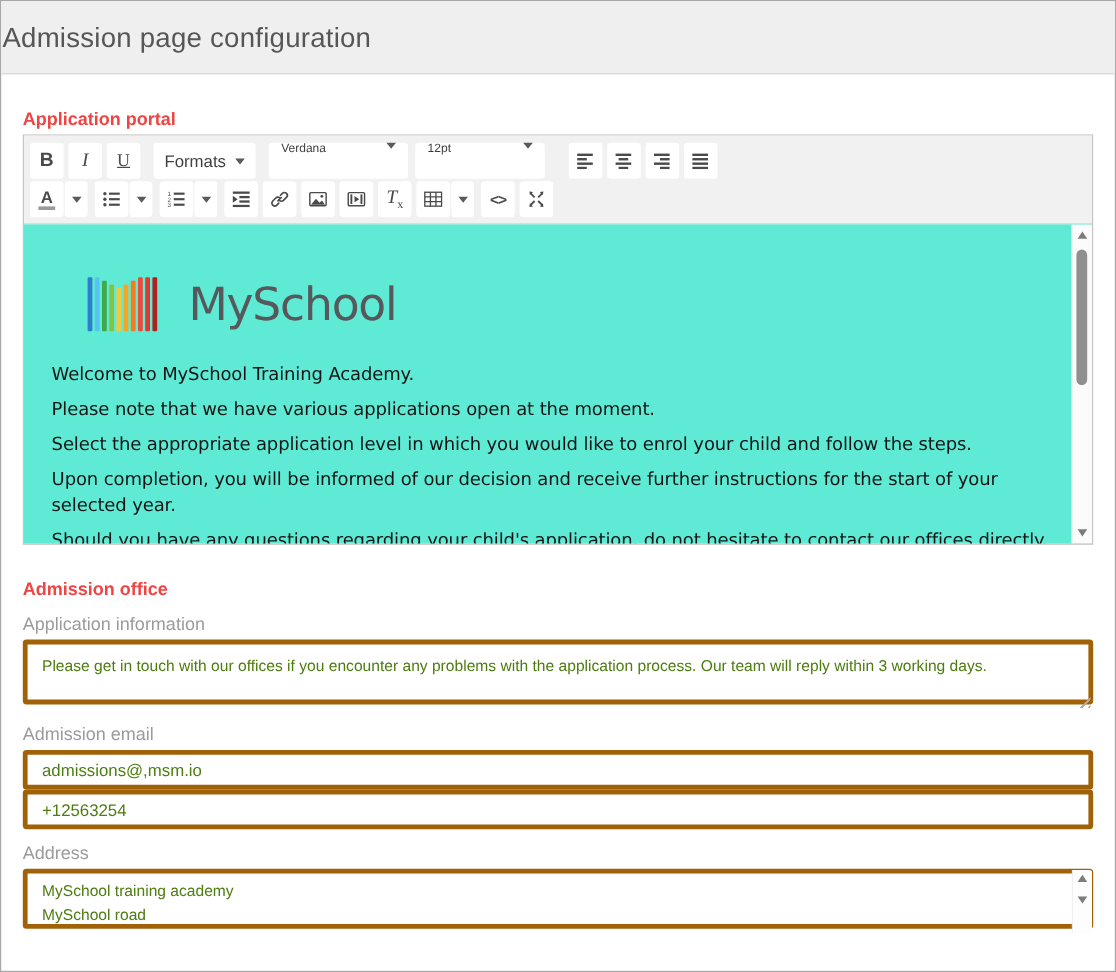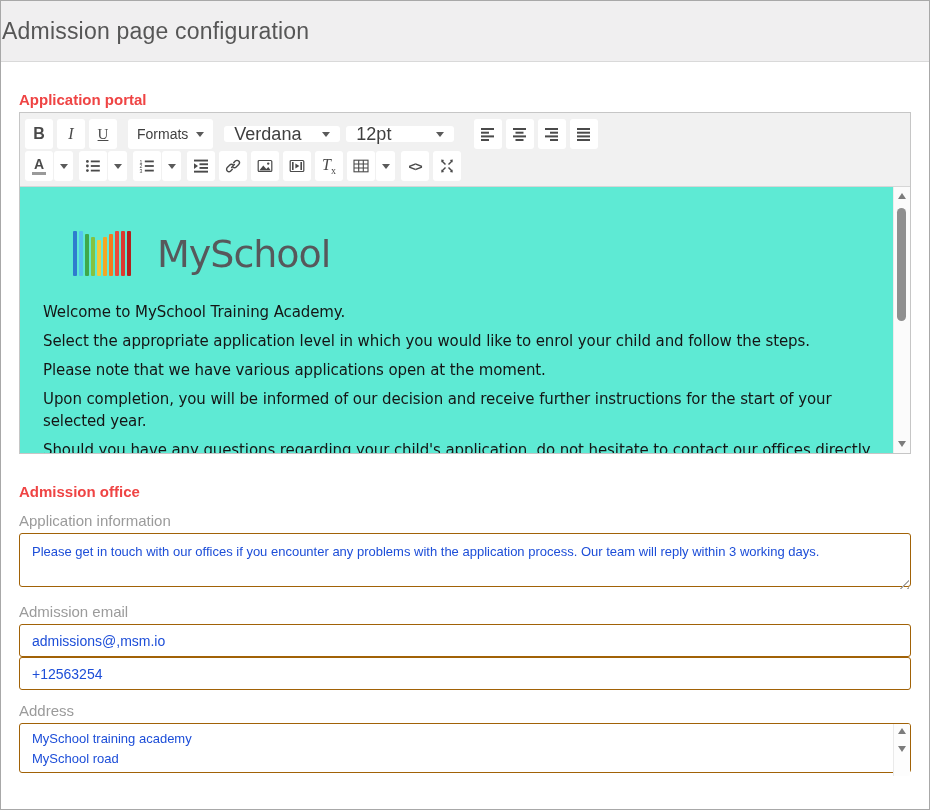--- a/index.html
+++ b/index.html
@@ -20,21 +20,21 @@
   .toolbar { background: #f1f1f1; padding: 4px 4px 3px 4px; border-bottom: 1px solid #d6d6d6; }
   .tb-row { display: flex; align-items: center; margin: 2px 1px; }
   .tbtn { min-width: 28px; height: 30px; background: #fff; border-radius: 3px; display: inline-flex; align-items: center; justify-content: center; color: #4a4a4a; margin-right: 4px; cursor: default; }
   .tb-gap { width: 7px; }
   .glyph-b { font-weight: 700; font-size: 16px; }
   .glyph-i { font-family: "Liberation Serif", serif; font-style: italic; font-size: 16px; }
   .glyph-u { font-family: "Liberation Serif", serif; font-size: 15px; text-decoration: underline; }
   .caret { width: 0; height: 0; border-left: 4px solid transparent; border-right: 4px solid transparent; border-top: 5px solid #5a5a5a; }
   .tb-dd { padding: 0 9px; font-size: 14px; color: #3f3f3f; }
   .tb-dd .lbl { margin-right: 8px; }
-  .tb-combo { height: 16px; background: #fff; border-radius: 3px; display: inline-flex; align-items: center; justify-content: space-between; padding: 0 10px; font-size: 18px; color: #3f3f3f; margin-right: 6px; }
+  .tb-combo { height: 30px; background: #fff; border-radius: 3px; display: inline-flex; align-items: flex-start; justify-content: space-between; padding: 0 10px; font-size: 10px; color: #3f3f3f; margin-right: 6px; }
   .combo-font { width: 116px; }
   .combo-size { width: 108px; }
   .tb-split { display: inline-flex; margin-right: 5px; }
   .tb-split .tbtn { margin-right: 1px; }
   .tb-split .seg-caret { min-width: 19px; }
   .forecolor { display: flex; flex-direction: column; align-items: center; line-height: 1; }
   .forecolor .a { font-size: 14px; font-weight: 600; color: #4a4a4a; }
   .forecolor .bar { width: 14px; height: 3px; background: #9a9a9a; margin-top: 1px; }
   .tx { font-family: "Liberation Serif", serif; font-style: italic; font-size: 16px; position: relative; }
   .tx sub { font-size: 10px; font-style: normal; }
@@ -55,21 +55,21 @@
   
   .e-scroll { position: absolute; top: 0; right: 0; bottom: 0; width: 17px; background: #fbfbfb; border-left: 1px solid #ececec; }
   .tri-up { width: 0; height: 0; border-left: 4px solid transparent; border-right: 4px solid transparent; border-bottom: 6px solid #7c7c7c; }
   .tri-dn { width: 0; height: 0; border-left: 4px solid transparent; border-right: 4px solid transparent; border-top: 6px solid #7c7c7c; }
   .e-scroll .tri-up { position: absolute; top: 6px; left: 4px; }
   .e-scroll .tri-dn { position: absolute; bottom: 6px; left: 4px; }
   .e-thumb { position: absolute; top: 21px; left: 3px; width: 9px; height: 113px; background: #8f8f8f; border-radius: 5px; }
 
   
   .ta-wrap { position: relative; }
-  textarea, input[type=text] { width: 100%; border: 1px solid #a16207; border-radius: 3px; color: #1d4ed8;
+  textarea, input[type=text] { width: 100%; border: 4px solid #a16207; border-radius: 3px; color: #4d7c0f;
       font-family: "Liberation Sans", sans-serif; background: #fff; outline: none; }
   textarea { resize: none; overflow: hidden; }
   textarea::-webkit-scrollbar { display: none; }
   .ta-support { height: 54px; padding: 9px 12px; font-size: 13px; line-height: 17px; }
   .txt-input { height: 33px; padding: 0 12px; font-size: 14px; }
   .ta-address { height: 50px; padding: 5px 26px 0 12px; font-size: 13px; line-height: 20px; }
   .grip { position: absolute; width: 11px; height: 11px; clip-path: polygon(100% 0, 100% 100%, 0 100%);
           background: repeating-linear-gradient(135deg, #a9a9a9 0 1.5px, transparent 1.5px 4.5px); }
   .grip-corner { right: 2px; bottom: 2px; }
 
@@ -291,22 +291,22 @@
                 <span class="logo-bar" style="background: rgb(242, 201, 60); height: 36px;"></span>
                 <span class="logo-bar" style="background: rgb(245, 166, 35); height: 39px;"></span>
                 <span class="logo-bar" style="background: rgb(244, 123, 32); height: 42px;"></span>
                 <span class="logo-bar" style="background: rgb(234, 75, 61); height: 45px;"></span>
                 <span class="logo-bar" style="background: rgb(220, 58, 48); height: 45px;"></span>
                 <span class="logo-bar" style="background: rgb(179, 33, 30); height: 45px;"></span>
               </span>
             <span class="logo-text">MySchool</span>
           </div>
           <p>Welcome to MySchool Training Academy.</p>
+          <p>Please note that we have various applications open at the moment.</p>
           <p>Select the appropriate application level in which you would like to enrol your child and follow the steps.</p>
-          <p>Please note that we have various applications open at the moment.</p>
           <p>Upon completion, you will be informed of our decision and receive further instructions for the start of your selected year.</p>
           <p>Should you have any questions regarding your child's application, do not hesitate to contact our offices directly.</p>
         </div>
         <div class="e-scroll">
           <span class="tri-up"></span>
           <span class="e-thumb"></span>
           <span class="tri-dn"></span>
         </div>
       </div>
     </div>

